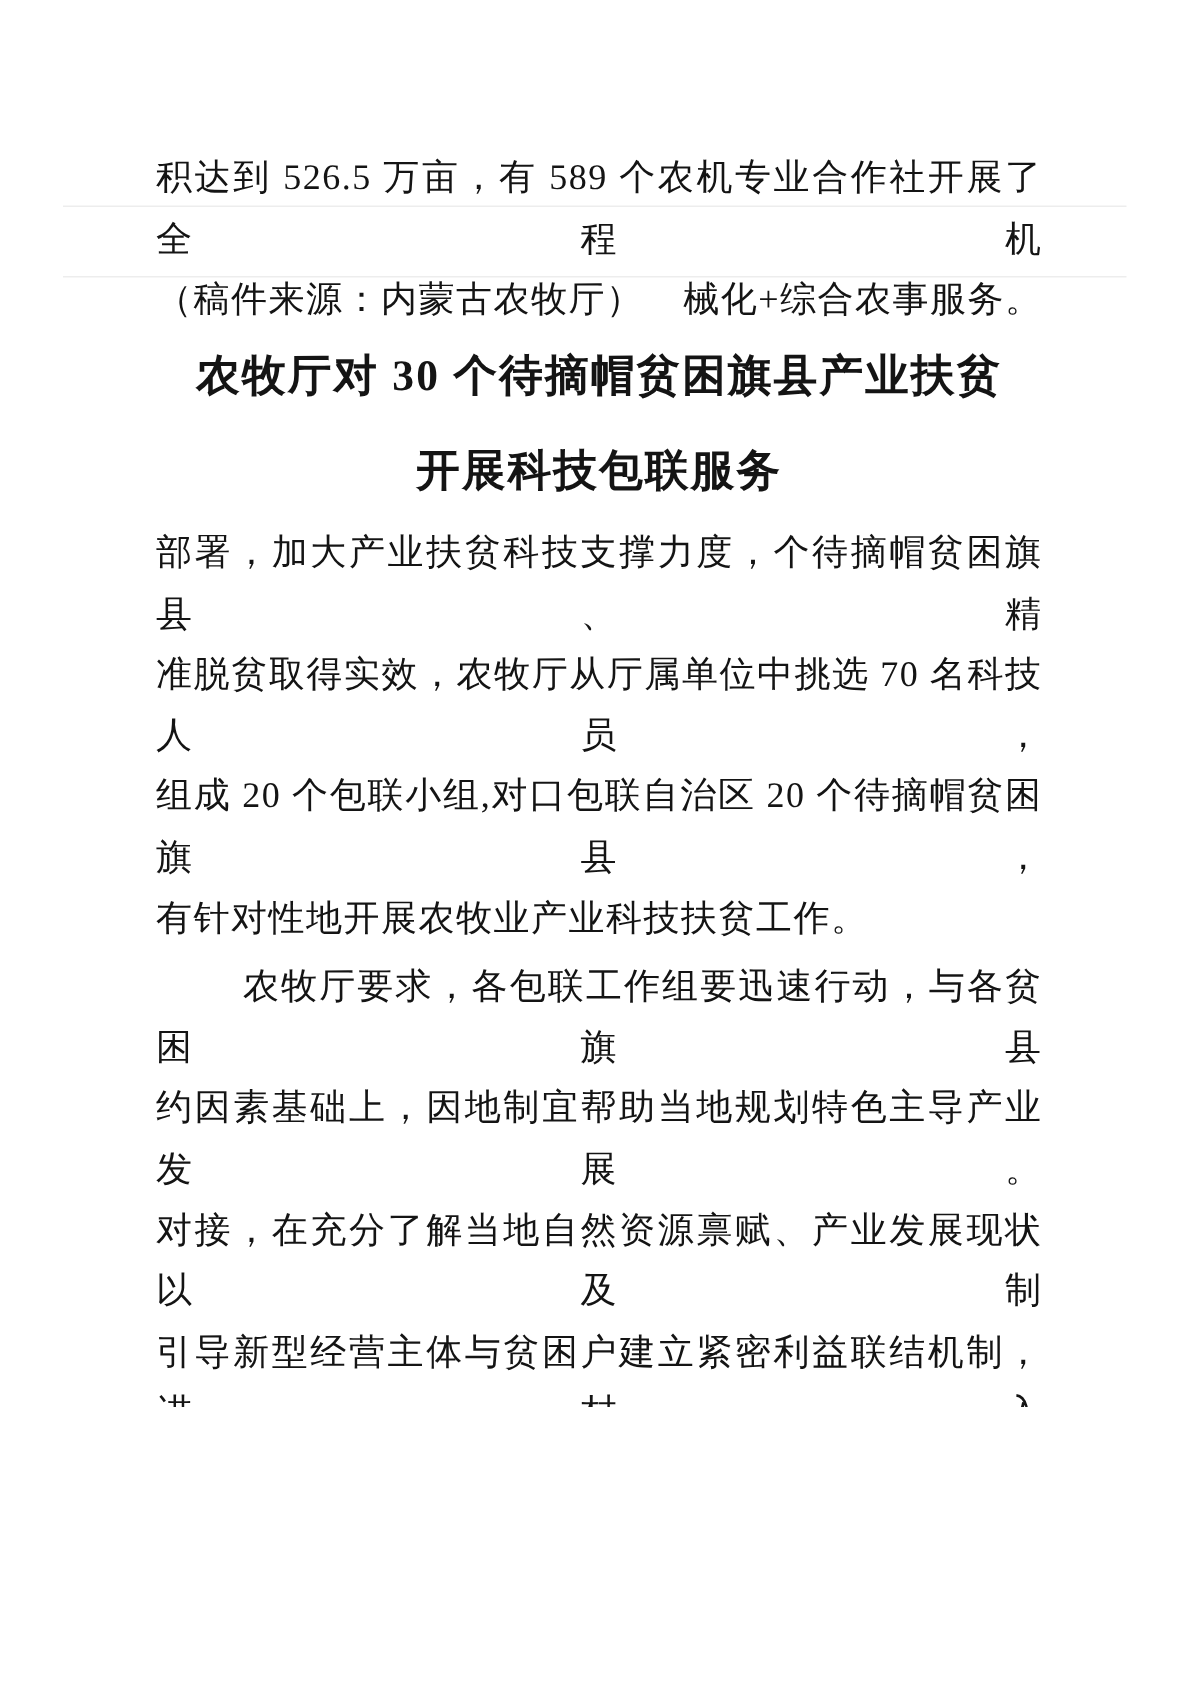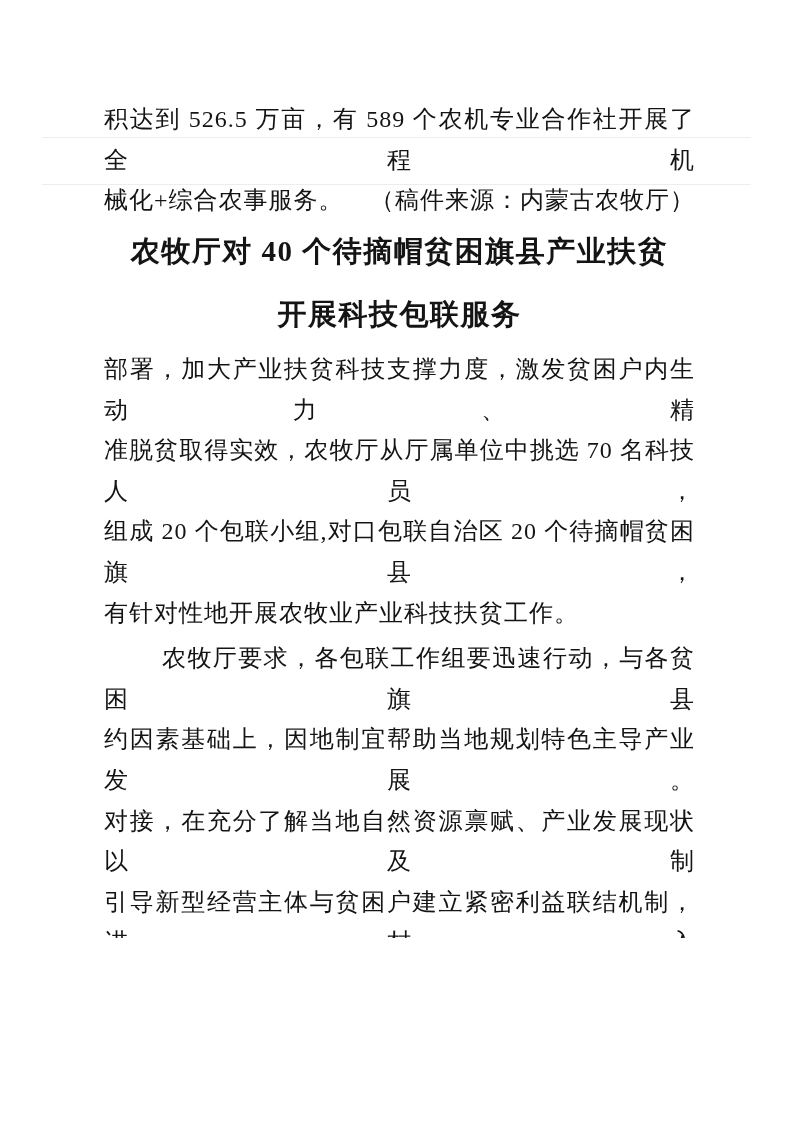--- a/index.html
+++ b/index.html
@@ -58,34 +58,34 @@
 <body>
 
 <div class="page">
 
   <div class="artifact" style="top:137px;"></div>
   <div class="artifact" style="top:184px;"></div>
 
   <div class="textcol top-block">
     <div class="line justify">积达到 526.5 万亩，有 589 个农机专业合作社开展了全程机</div>
     <div class="line src-line">
+      <span>（稿件来源：内蒙古农牧厅）</span>
       <span>械化+综合农事服务。</span>
-      <span>（稿件来源：内蒙古农牧厅）</span>
     </div>
   </div>
 
   <div class="textcol title-block">
-    <div>农牧厅对 40 个待摘帽贫困旗县产业扶贫</div>
+    <div>农牧厅对 30 个待摘帽贫困旗县产业扶贫</div>
     <div>开展科技包联服务</div>
   </div>
 
   <div class="textcol body-block">
 
     <div class="para">
-      <div class="line justify">部署，加大产业扶贫科技支撑力度，激发贫困户内生动力、精</div>
+      <div class="line justify">部署，加大产业扶贫科技支撑力度，个待摘帽贫困旗县、精</div>
       <div class="line justify">准脱贫取得实效，农牧厅从厅属单位中挑选 70 名科技人员，</div>
       <div class="line justify">组成 20 个包联小组,对口包联自治区 20 个待摘帽贫困旗县，</div>
       <div class="line left-last">有针对性地开展农牧业产业科技扶贫工作。</div>
     </div>
 
     <div class="para">
       <div class="line justify indent">农牧厅要求，各包联工作组要迅速行动，与各贫困旗县</div>
       <div class="line justify">约因素基础上，因地制宜帮助当地规划特色主导产业发展。</div>
       <div class="line justify">对接，在充分了解当地自然资源禀赋、产业发展现状以及制</div>
       <div class="line justify">引导新型经营主体与贫困户建立紧密利益联结机制，进村入</div>

